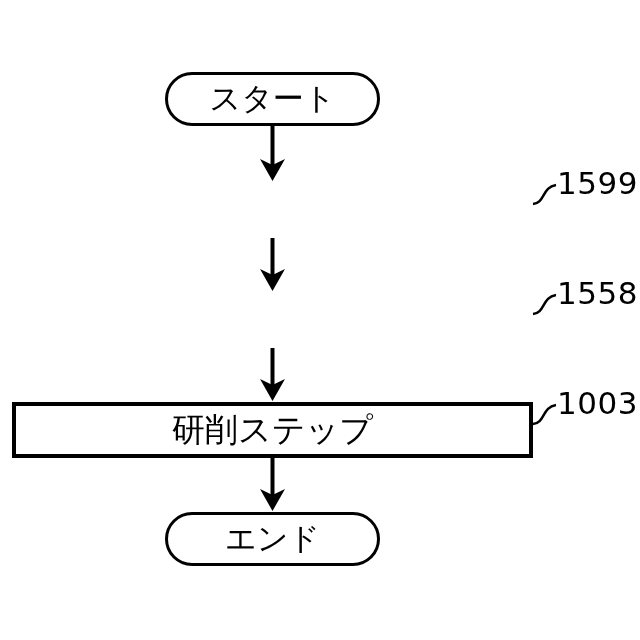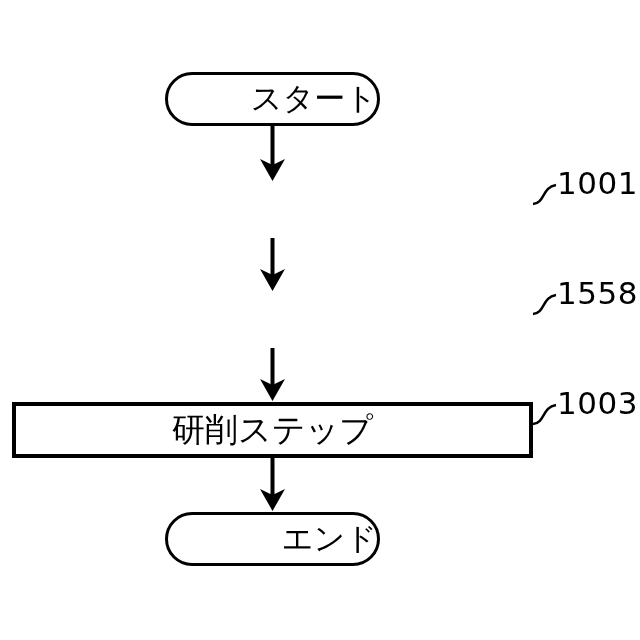--- a/index.html
+++ b/index.html
@@ -32,21 +32,20 @@
     align-items: center;
     justify-content: center;
     text-align: center;
     white-space: nowrap;
   }
   .terminator {
     border: 3px solid var(--stroke);
     border-radius: 28px;
     width: 215px; height: 54px;
     font-size: 31px;
-    justify-content: flex-end;
   }
   .process {
     border: 4px solid var(--stroke);
     left: 12px;
     width: 521px; height: 56px;
     font-size: 33px;
   }
   .ref {
     position: absolute;
     left: 557px;
@@ -84,21 +83,21 @@
 
     <path d="M 533 204 C 545 203, 542 187, 556 185" stroke-width="2.5"></path>
     <path d="M 533 314 C 545 313, 542 297, 556 295" stroke-width="2.5"></path>
     <path d="M 533 424 C 545 423, 542 407, 556 405" stroke-width="2.5"></path>
   </svg>
 
   <div class="node terminator" style="left:165px; top:72px;">
     <span>スタート</span>
   </div>
 
-  <div class="ref" style="top:166px;">1001</div>
+  <div class="ref" style="top:166px;">1599</div>
 
   <div class="ref" style="top:276px;">1558</div>
 
   <div class="node process" style="top:402px;">
     <span>研削ステップ</span>
   </div>
   <div class="ref" style="top:386px;">1003</div>
 
   <div class="node terminator" style="left:165px; top:512px;">
     <span>エンド</span>

